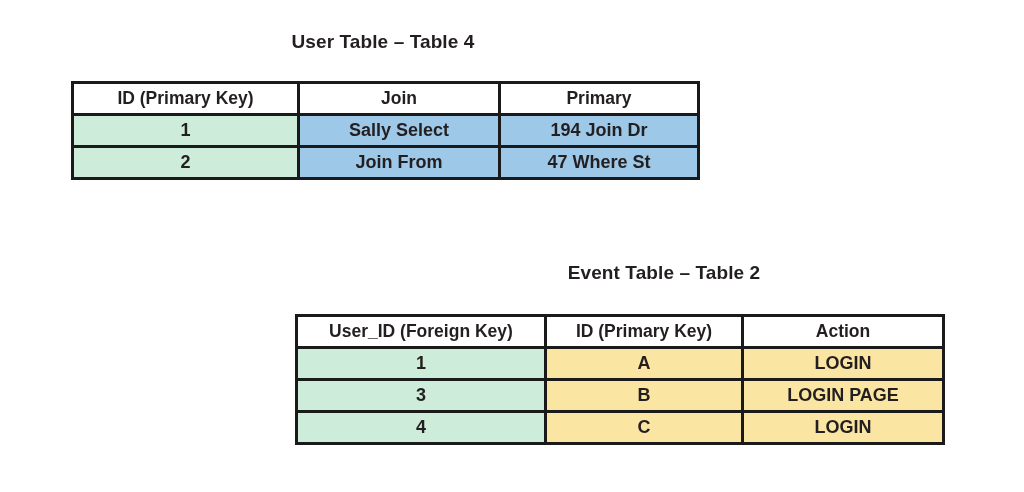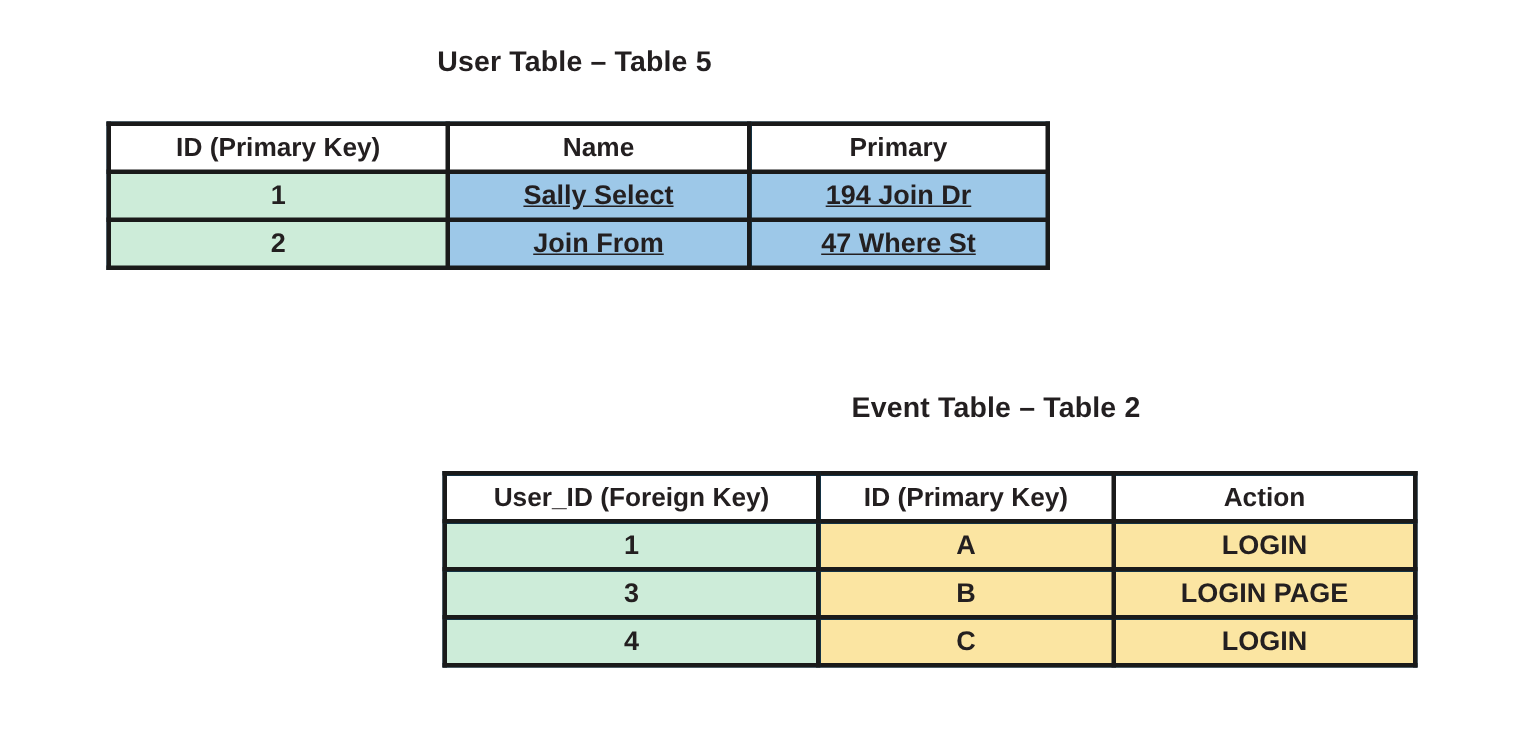--- a/index.html
+++ b/index.html
@@ -35,21 +35,21 @@
   }
   #title-user-table { left: 383px; top: 31px; }
   #title-event-table { left: 664px; top: 262px; }
 
   
   .db-table {
     position: absolute;
     border-collapse: collapse;
     border-spacing: 0;
     table-layout: fixed;
-    background: #0c4a6e;
+    background: #000000;
     box-sizing: border-box;
     border: 3px solid #1a1a1a;
   }
   #table-user {
     left: 71px;
     top: 81px;
     width: 626px;
   }
   #table-event {
     left: 295px;
@@ -79,53 +79,53 @@
   }
 
   
   .db-table th .hdr-text {
     font-weight: bold;
     font-weight: 600;
   }
 
   
   .fill-key    { background: #cdecd9; }
-  .fill-blue   { background: #9dc8e8; text-decoration: underline; }
+  .fill-blue   { background: #9dc8e8; }
   .fill-yellow { background: #fbe5a2; }
   .fill-white  { background: #ffffff; }
 
   
   #table-user .col-id      { width: 226px; }
   #table-user .col-name    { width: 201px; }
   #table-user .col-address { width: 199px; }
 
   #table-event .col-userid { width: 249px; }
   #table-event .col-pk     { width: 197px; }
   #table-event .col-action { width: 201px; }
 </style>
 </head>
 <body>
 
 <div class="diagram-canvas">
 
-  <div class="table-title" id="title-user-table">User Table – Table 5</div>
+  <div class="table-title" id="title-user-table">User Table – Table 4</div>
 
   <table class="db-table" id="table-user">
     <colgroup>
       <col class="col-id">
       <col class="col-name">
       <col class="col-address">
     </colgroup>
     <thead>
       <tr>
         <th class="fill-white">
           <span class="hdr-text">ID (Primary Key)</span>
         </th>
         <th class="fill-white">
-          <span class="hdr-text">Name</span>
+          <span class="hdr-text">Join</span>
         </th>
         <th class="fill-white">
           <span class="hdr-text">Primary</span>
         </th>
       </tr>
     </thead>
     <tbody>
       <tr>
         <td class="fill-key">1</td>
         <td class="fill-blue">Sally Select</td>

